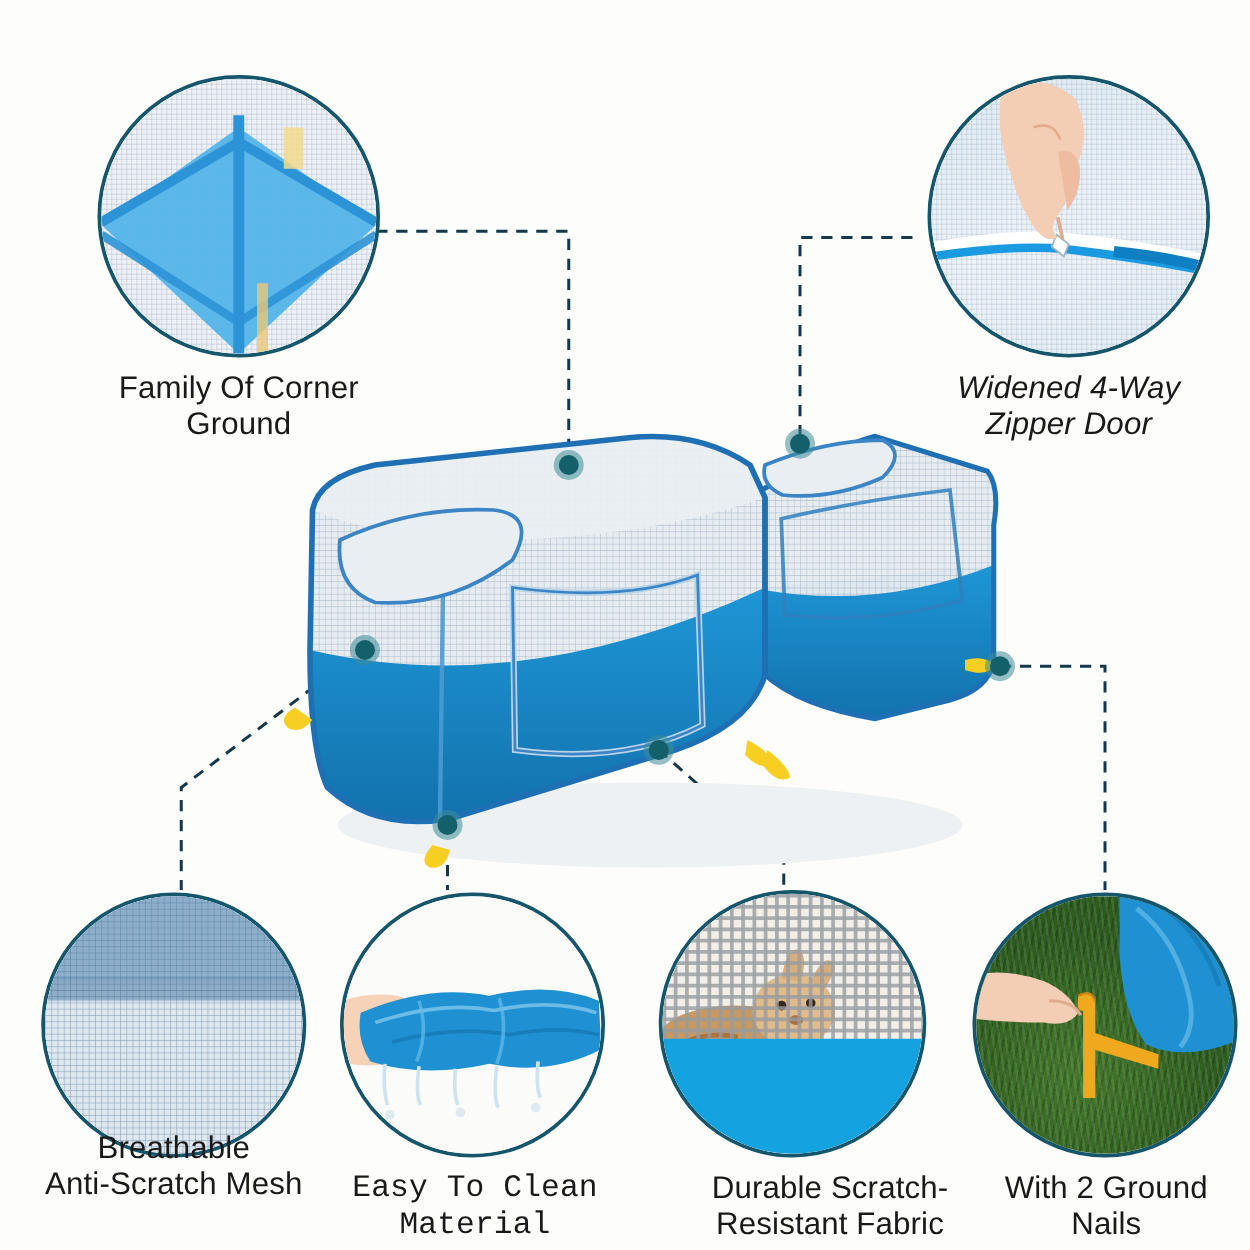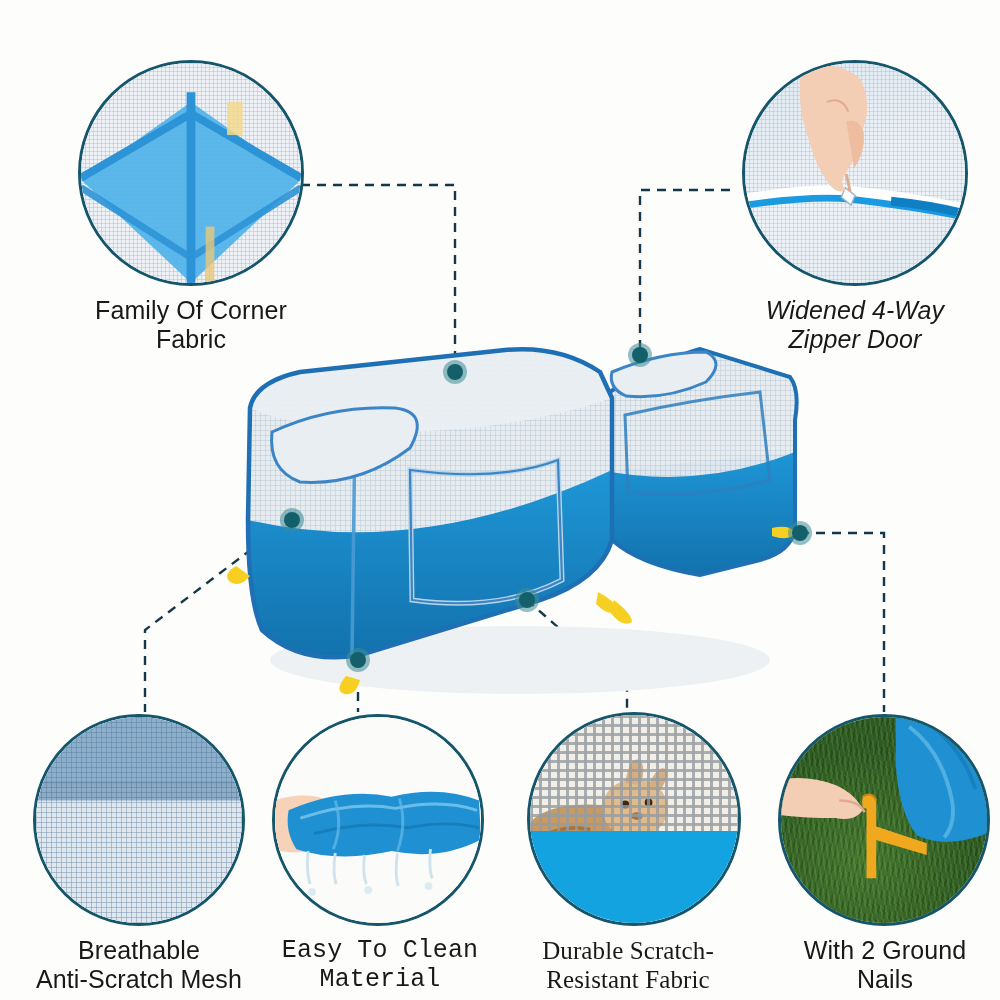--- a/index.html
+++ b/index.html
@@ -153,21 +153,21 @@
         <path d="M113,30 L113,226" stroke="#2c93d6" stroke-width="9" fill="none"></path>
         <path d="M0,118 L113,52" stroke="#2c93d6" stroke-width="8" fill="none"></path>
         <path d="M226,118 L113,52" stroke="#2c93d6" stroke-width="8" fill="none"></path>
         <path d="M0,128 L113,200" stroke="#2c93d6" stroke-width="7" fill="none" opacity=".9"></path>
         <path d="M226,128 L113,200" stroke="#2c93d6" stroke-width="7" fill="none" opacity=".9"></path>
         <rect x="150" y="40" width="16" height="34" fill="#f2d98c" opacity=".85"></rect>
         <rect x="128" y="168" width="9" height="58" fill="#e8c87c" opacity=".8"></rect>
       </svg>
     </div>
     <div class="cap" style="left:45px;top:296px;width:292px;">Family Of Corner
-Fabric</div>
+Ground</div>
   </div>
 
   <div class="callout">
     <div class="bubble" style="left:742px;top:60px;width:226px;height:226px;">
       <div class="fill" style="background:linear-gradient(160deg,#dfe9f2 0%,#eef3f8 55%,#e4ecf3 100%);"></div>
       <div class="fill mesh-fine" style="opacity:.5;"></div>
       <svg viewBox="0 0 226 226" style="position:absolute;inset:0;width:100%;height:100%;">
 
         <path d="M0,140 Q70,128 110,132 Q170,138 226,150" stroke="#ffffff" stroke-width="11" fill="none"></path>
         <path d="M0,146 Q70,136 110,140 Q170,147 226,158" stroke="#1a9ae0" stroke-width="7" fill="none"></path>
@@ -186,21 +186,21 @@
 Zipper Door</div>
   </div>
 
   <div class="callout">
     <div class="bubble" style="left:33px;top:714px;width:212px;height:212px;">
       <div class="fill" style="background:#dfe6ef;"></div>
       <div class="fill" style="background:linear-gradient(to bottom,#bcd3e6 0%,#bcd3e6 30%,#dfe7ef 34%,#dfe7ef 100%);"></div>
       <div class="fill mesh" style="opacity:.95;"></div>
       <div class="fill" style="background:linear-gradient(to bottom,rgba(30,90,140,.30) 0,rgba(30,90,140,.30) 31%,rgba(30,90,140,.42) 31%,rgba(30,90,140,.42) 40%,transparent 41%);"></div>
     </div>
-    <div class="cap" style="left:5px;top:936px;width:268px;text-align:center;">Breathable
+    <div class="cap" style="left:5px;top:904px;width:268px;text-align:center;">Breathable
 Anti-Scratch Mesh</div>
   </div>
 
   <div class="callout">
     <div class="bubble" style="left:272px;top:714px;width:212px;height:212px;">
       <div class="fill" style="background:#fbfbfa;"></div>
       <svg viewBox="0 0 212 212" style="position:absolute;inset:0;width:100%;height:100%;">
 
         <path d="M-6,88 Q18,78 44,82 Q60,86 62,104 Q58,128 36,138 Q10,142 -6,134 Z" fill="#f5d2b8"></path>
 
@@ -238,21 +238,21 @@
         <circle cx="98" cy="92" r="4" fill="#3a2a1c"></circle>
         <circle cx="122" cy="90" r="4" fill="#3a2a1c"></circle>
         <ellipse cx="110" cy="104" rx="6" ry="4" fill="#a8713f"></ellipse>
         <path d="M10,126 q26,-14 52,-8" stroke="#a8743f" stroke-width="4" fill="none"></path>
         <ellipse cx="36" cy="136" rx="22" ry="10" fill="#b78a55"></ellipse>
       </svg>
       <div class="fill mesh-coarse" style="opacity:.92;"></div>
 
       <div class="fill" style="top:56%;background:#12a3e0;"></div>
     </div>
-    <div class="cap" style="left:494px;top:936px;width:268px;font-family:Liberation Serif, serif;">Durable Scratch-
+    <div class="cap" style="left:530px;top:936px;width:268px;">Durable Scratch-
 Resistant Fabric</div>
   </div>
 
   <div class="callout">
     <div class="bubble" style="left:778px;top:714px;width:212px;height:212px;border-color:#15566b;">
       <div class="fill" style="background:#2d5c1f;"></div>
 
       <div class="fill" style="background-image:
             repeating-linear-gradient(82deg, rgba(255,255,255,.09) 0 2px, transparent 2px 5px),
             repeating-linear-gradient(-78deg, rgba(0,0,0,.16) 0 2px, transparent 2px 6px),

